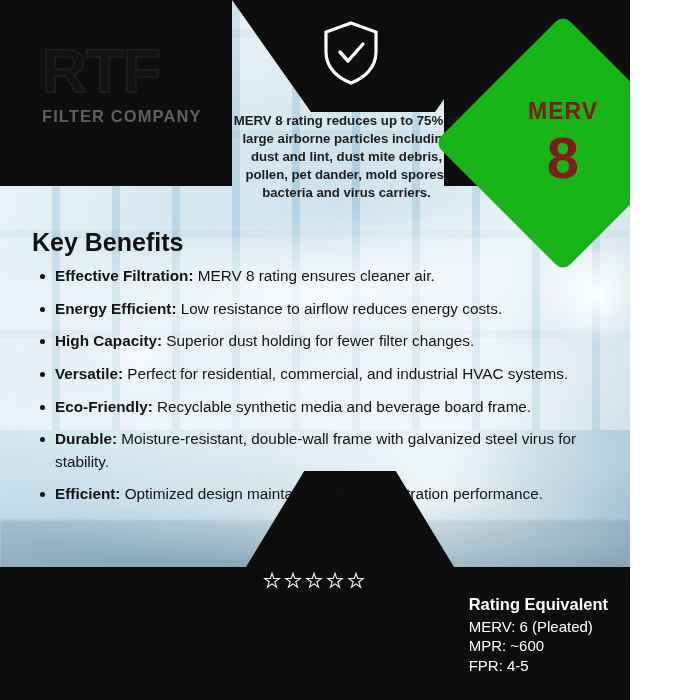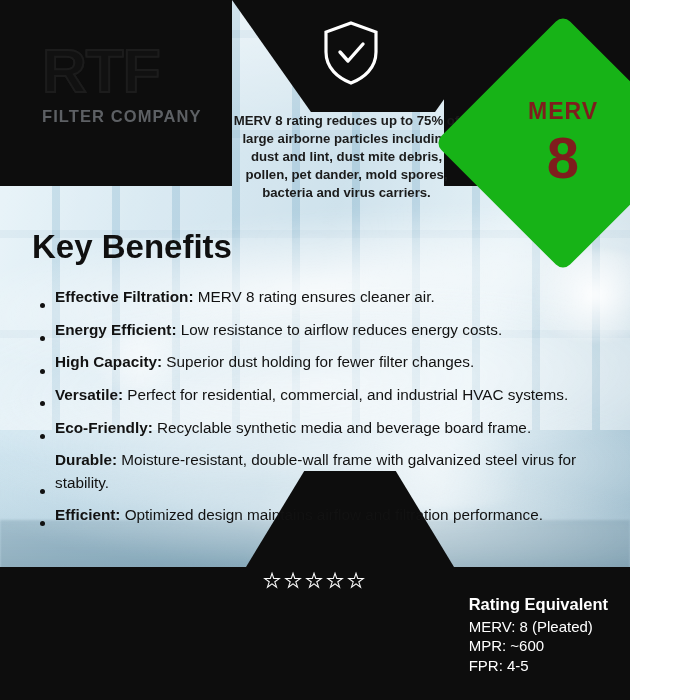--- a/index.html
+++ b/index.html
@@ -178,28 +178,28 @@
   }
 
   
   .benefits {
     position: absolute;
     top: 228px; left: 32px;
     right: 24px;
     z-index: 6;
   }
   .benefits-title {
-    font-size: 33px;
+    font-size: 25px;
     font-weight: 700;
     color: #101010;
-    margin-bottom: 20px;
+    margin-bottom: 8px;
   }
   .benefit-row {
     display: flex;
-    align-items: flex-end;
+    align-items: flex-start;
     margin-bottom: 10.5px;
   }
   .bullet {
     flex: 0 0 auto;
     width: 5px; height: 5px;
     border-radius: 50%;
     background: #111;
     margin: 9px 10px 0 8px;
   }
   .benefit-text {
@@ -324,18 +324,18 @@
       <div class="benefit-text"><b>Efficient:</b><span> Optimized design maintains airflow and filtration performance.</span></div>
     </div>
   </div>
 
   <div class="stars">
     <span>★</span><span>★</span><span>★</span><span>★</span><span>★</span>
   </div>
 
   <div class="rating">
     <div class="rating-title">Rating Equivalent</div>
-    <div class="rating-line">MERV: 8 (Pleated)</div>
+    <div class="rating-line">MERV: 6 (Pleated)</div>
     <div class="rating-line">MPR: ~600</div>
     <div class="rating-line">FPR: 4-5</div>
   </div>
 
 </div>
 
 </body></html>

